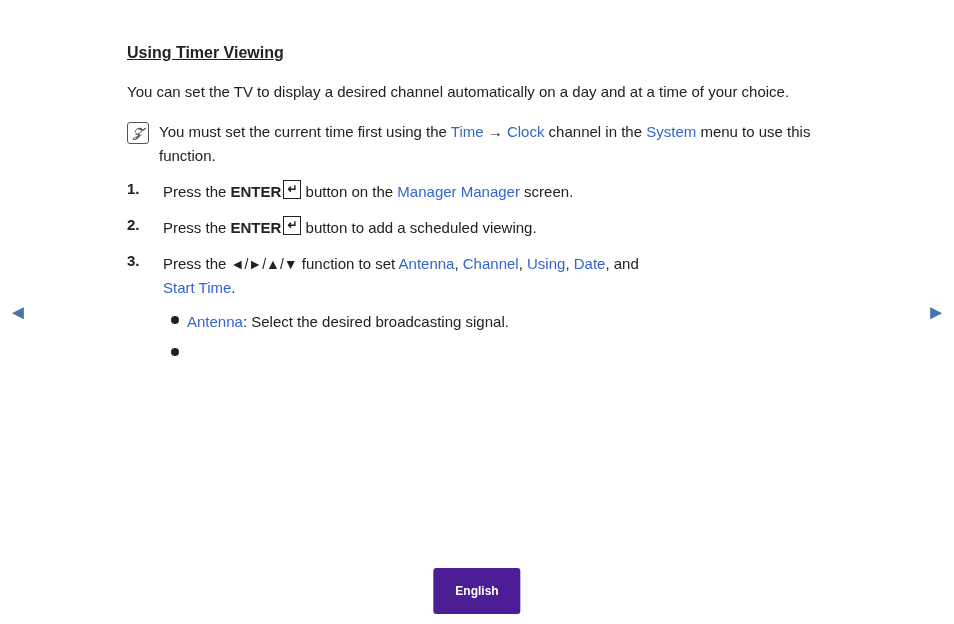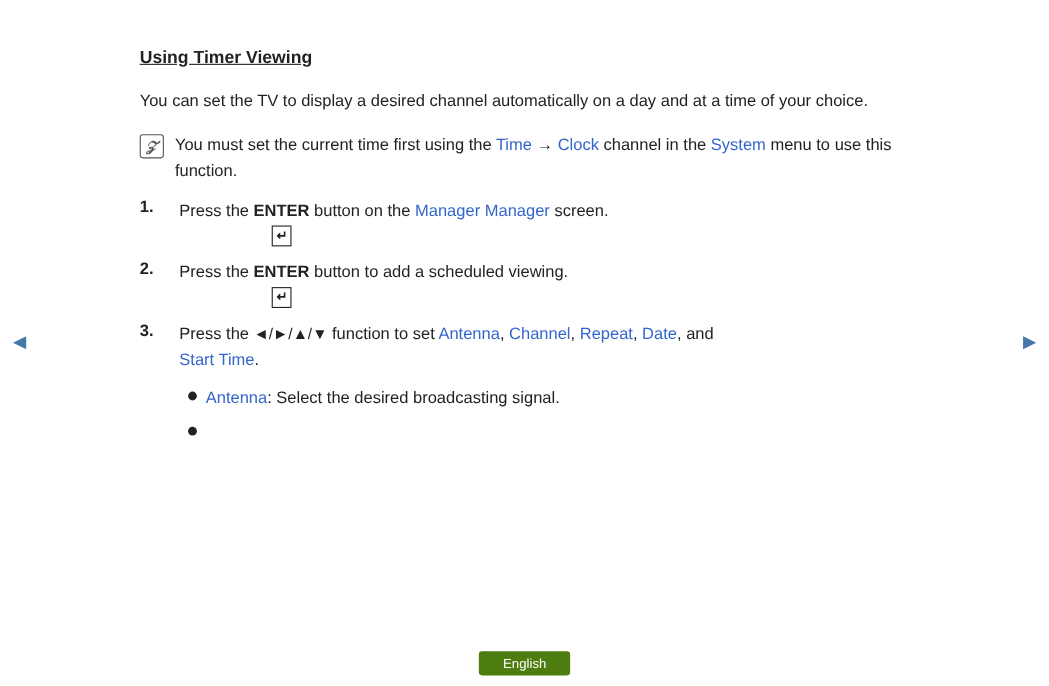--- a/index.html
+++ b/index.html
@@ -100,23 +100,22 @@
 
     .step-content {
       font-size: 15px;
       line-height: 1.6;
     }
 
     .enter-btn {
       font-weight: bold;
       font-size: 15px;
       display: inline-flex;
-      align-items: center;
+      align-items: flex-start;
       gap: 1px;
-      flex-direction: column;
     }
 
     .enter-symbol {
       display: inline-block;
       border: 1.5px solid #222;
       padding: 0 3px;
       font-size: 12px;
       font-weight: bold;
       line-height: 1.4;
       margin-left: 1px;
@@ -168,25 +167,25 @@
       color: #4477aa;
       cursor: pointer;
       font-weight: bold;
     }
 
     .bottom-lang {
       position: absolute;
       bottom: 10px;
       left: 50%;
       transform: translateX(-50%);
-      background-color: #4d7c0f;
+      background-color: #4c1d95;
       color: #fff;
       font-size: 12px;
-      font-weight: normal;
-      padding: 4px 22px;
+      font-weight: bold;
+      padding: 16px 22px;
       border-radius: 3px;
     }
 
     .step3-content {
       font-size: 15px;
       line-height: 1.6;
     }
 
     .dpad-symbols {
       font-size: 14px;
@@ -230,21 +229,21 @@
         <span>Press the </span><span class="enter-btn">
             <b>ENTER</b>
             <span class="enter-symbol">↵</span>
           </span><span> button to add a scheduled viewing.</span>
       </span>
     </li>
 
     <li class="step-item">
       <span class="step-number">3.</span>
       <span class="step-content step3-content">
-        <span>Press the </span><span class="dpad-symbols">◄/►/▲/▼</span><span> function to set </span><span class="blue-link">Antenna</span><span>, </span><span class="blue-link">Channel</span><span>, </span><span class="blue-link">Repeat</span><span>, </span><span class="blue-link">Date</span><span>, and</span><br>
+        <span>Press the </span><span class="dpad-symbols">◄/►/▲/▼</span><span> function to set </span><span class="blue-link">Antenna</span><span>, </span><span class="blue-link">Channel</span><span>, </span><span class="blue-link">Using</span><span>, </span><span class="blue-link">Date</span><span>, and</span><br>
         <span class="blue-link">Start Time</span><span>.</span>
 
         <ul class="sub-list">
           <li class="sub-item">
             <span class="bullet-dot"></span>
             <span><span class="blue-link">Antenna</span><span>: Select the desired broadcasting signal.</span></span>
           </li>
           <li class="sub-item">
             <span class="bullet-dot"></span>
           </li>

